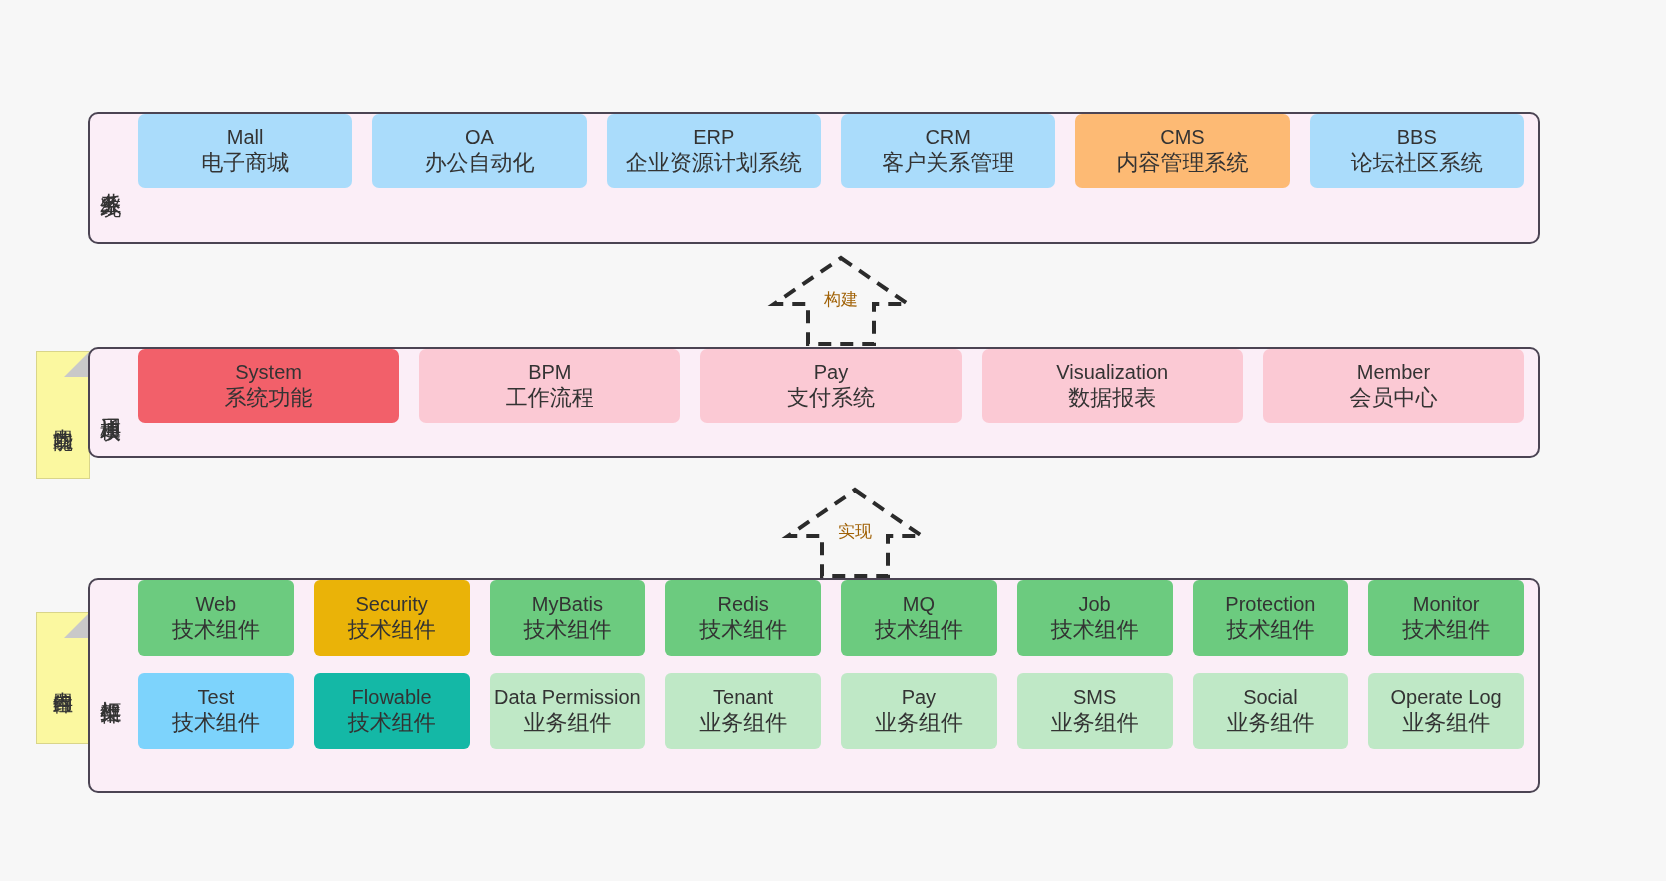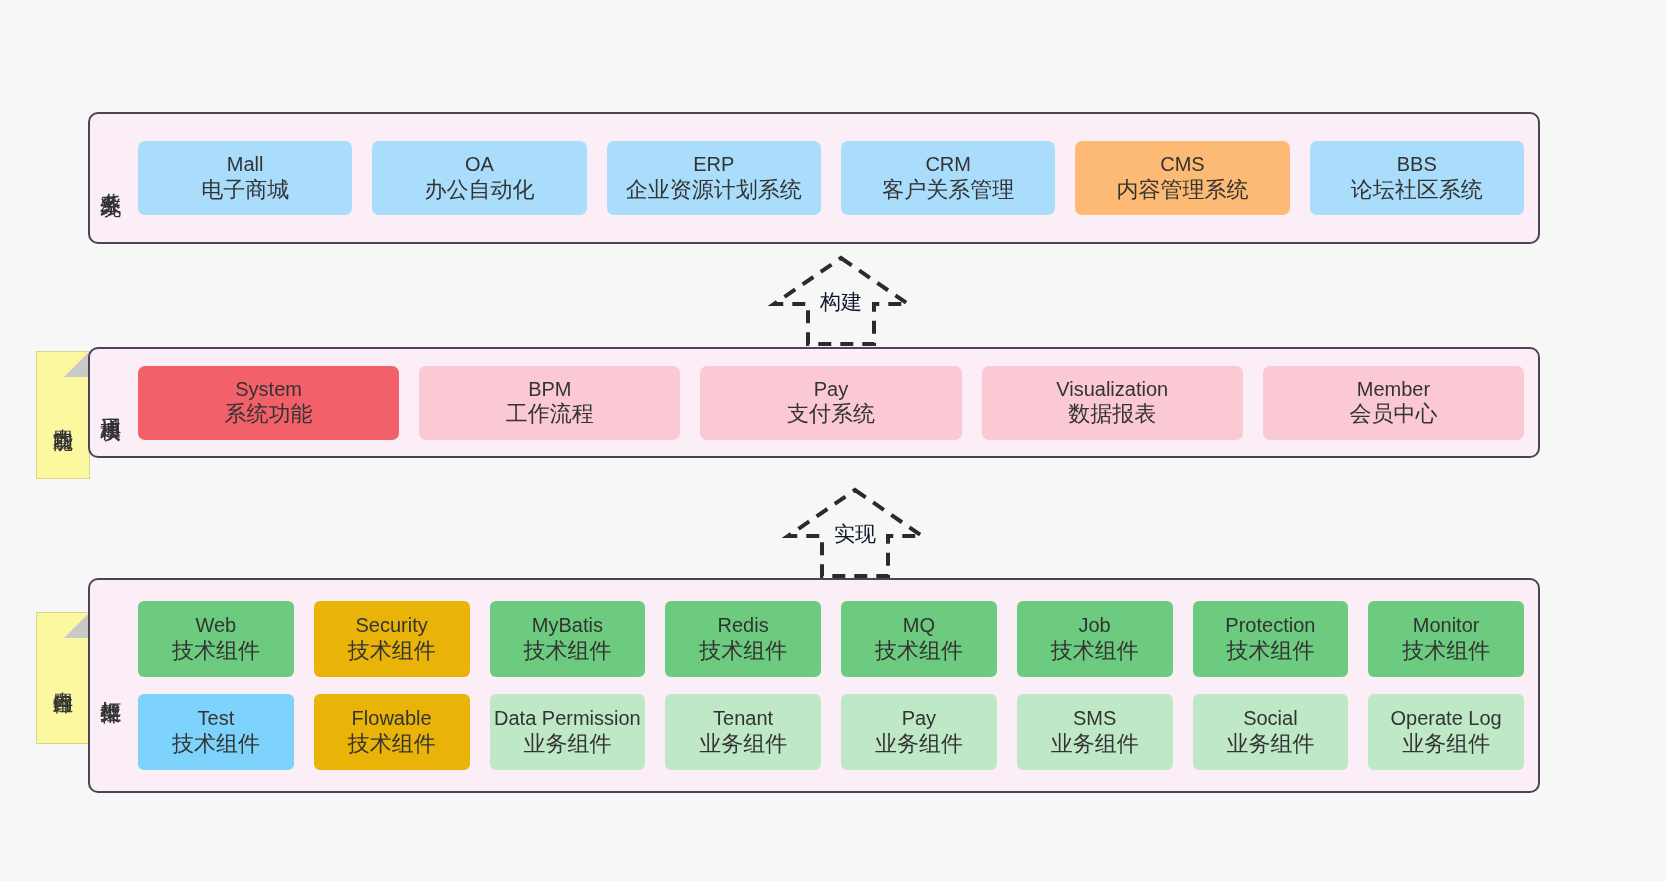--- a/index.html
+++ b/index.html
@@ -42,21 +42,21 @@
     color: #333333;
     writing-mode: vertical-rl;
     text-orientation: upright;
     white-space: nowrap;
     user-select: none;
   }
   .layer-body {
     flex: 1 1 auto;
     display: flex;
     flex-direction: column;
-    justify-content: center;
+    justify-content: flex-start;
     gap: 17px;
     padding: 0 14px 0 6px;
   }
   .row {
     display: flex;
     gap: 20px;
   }
   .cell {
     flex: 1 1 0;
     border-radius: 7px;
@@ -119,22 +119,22 @@
     position: absolute;
     width: 170px;
     height: 96px;
   }
   .arrow svg { display: block; overflow: visible; }
   .arrow .arrow-label {
     position: absolute;
     left: 50%;
     transform: translateX(-50%);
     top: 36px;
-    font-size: 21px;
-    color: #0f172a;
+    font-size: 17px;
+    color: #a16207;
     background: transparent;
     padding: 0 3px;
     white-space: nowrap;
     user-select: none;
   }
   #arrow-build   { left: 756px; top: 252px; }
   #arrow-realize { left: 770px; top: 484px; }
 </style>
 </head>
 <body>
@@ -256,21 +256,21 @@
         <div class="cell" style="background:#6ccb7f">
           <span>Monitor</span>
           <span class="sub">技术组件</span>
         </div>
       </div>
       <div class="row">
         <div class="cell" style="background:#7dd3fc">
           <span>Test</span>
           <span class="sub">技术组件</span>
         </div>
-        <div class="cell" style="background:#eab308">
+        <div class="cell" style="background:#14b8a6">
           <span>Flowable</span>
           <span class="sub">技术组件</span>
         </div>
         <div class="cell" style="background:#bfe8c6">
           <span>Data Permission</span>
           <span class="sub">业务组件</span>
         </div>
         <div class="cell" style="background:#bfe8c6">
           <span>Tenant</span>
           <span class="sub">业务组件</span>

